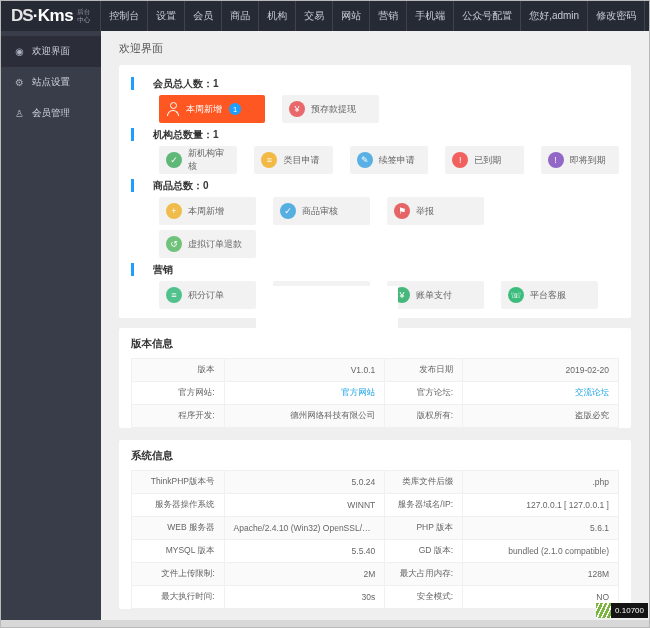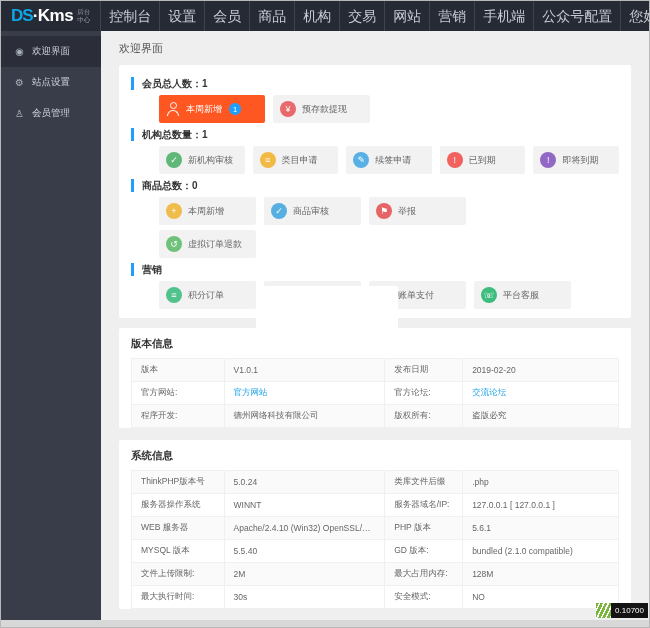--- a/index.html
+++ b/index.html
@@ -4,64 +4,64 @@
 <style>
   * { margin:0; padding:0; box-sizing:border-box; }
   body { font-family:"Liberation Sans","DejaVu Sans",sans-serif; background:#fff; }
   .window { position:relative; width:650px; height:628px; border:1px solid #b9b9b9;
             background:#EFEFEF; overflow:hidden; }
 
   
   .topbar { position:absolute; top:0; left:0; right:0; height:30px; background:#262A35;
             display:flex; align-items:center; padding:0 10px; overflow:hidden; z-index:4; }
   .logo { display:flex; align-items:center; flex:none; }
-  .logo-ds { color:#0ea5e9; font-weight:bold; font-size:17px; letter-spacing:-1px; }
+  .logo-ds { color:#e5e5e5; font-weight:bold; font-size:17px; letter-spacing:-1px; }
   .logo-kms { color:#fff; font-weight:bold; font-size:17px; letter-spacing:-0.5px;text-align:right; }
   .logo-sub { margin-left:4px; color:#9a9da8; font-size:6.5px; line-height:1.25; }
   .topnav { display:flex; margin-left:10px; }
-  .nav-item { color:#C8CBD4; font-size:14px; padding:0 8px; line-height:30px;
+  .nav-item { color:#C8CBD4; font-size:10px; padding:0 8px; line-height:30px;
               border-left:1px solid rgba(255,255,255,.12); white-space:nowrap; cursor:pointer; }
   .usernav { display:flex; margin-left:auto; margin-right:-16px; }
 
   
   .sidebar { position:absolute; top:30px; left:0; bottom:7px; width:100px;
              background:#393D49; padding-top:5px; z-index:3; }
   .side-item { display:flex; align-items:center; gap:7px; padding:9px 13px;
                color:#CFD3DE; font-size:9.5px; cursor:pointer; }
   .side-item.active { background:#2B2E38; }
   .side-icon { font-size:10px; color:#A9AEBC; width:11px; text-align:center; }
 
   
   .main { position:absolute; top:30px; left:100px; right:0; bottom:7px;
           padding:8px 18px 0 18px; overflow:hidden; }
   .page-title { font-size:11px; color:#555; margin:2px 0 9px; }
   .panel { background:#fff; border-radius:2px; margin-bottom:10px; }
   #stats-panel { padding:8px 12px 4px; }
   .sec-title { font-size:10px; font-weight:bold; color:#333; border-left:3px solid #1E9FFF;
-               padding-left:8px; line-height:13px; margin:4px 0 5px; }
-  .btn-row { display:flex; gap:8px; margin-bottom:5px;padding-left:28px; }
+               padding-left:19px; line-height:13px; margin:4px 0 5px; }
+  .btn-row { display:flex; gap:17px; margin-bottom:5px;padding-left:28px; }
   .stat-btn { width:97px; height:28px; background:#F2F2F2; border-radius:2px; display:flex;
               align-items:center; padding:0 7px; gap:6px; font-size:9px; color:#666; cursor:pointer; }
   .stat-btn.active { background:#FF5722; color:#fff; width:106px; }
   .circle-icon { width:16px; height:16px; border-radius:50%; color:#fff; display:flex;
                  align-items:center; justify-content:center; font-size:9px; flex:none; line-height:1; }
   .person-icon { width:14px; height:14px; position:relative; flex:none; }
   .person-icon::before { content:""; position:absolute; top:0; left:4px; width:5px; height:5px;
                          border:1.3px solid #fff; border-radius:50%; }
   .person-icon::after { content:""; position:absolute; bottom:0; left:1px; width:10px; height:5px;
                         border:1.3px solid #fff; border-bottom:none; border-radius:6px 6px 0 0; }
   .badge { min-width:12px; height:12px; border-radius:7px; background:#1E9FFF; color:#fff;
            font-size:7.5px; display:flex; align-items:center; justify-content:center;
            padding:0 3px; margin-left:1px; }
 
   .panel-h { font-size:10.5px; font-weight:bold; color:#333; padding:9px 12px 7px; }
   .info-table { width:calc(100% - 24px); margin:0 12px 12px; border-collapse:collapse;
                 font-size:8.5px; color:#666; border:1px solid #F0F0F0; table-layout:fixed; }
   .info-table td { padding:5px 9px; border:1px solid #F0F0F0; overflow:hidden;
-                   white-space:nowrap; text-overflow:ellipsis; }
+                   white-space:nowrap; text-overflow:ellipsis;text-align:right; }
   .info-table tr:nth-child(odd) td { background:#FAFAFA; }
   .cell-link { color:#1CA4E8; cursor:pointer; }
 
   
   .popup-overlay { position:absolute; left:255px; top:285px; width:142px; height:56px;
                    background:#fff; z-index:5; }
   .trace { position:absolute; right:1px; bottom:9px; display:flex; align-items:center; z-index:6; }
   .trace-icon { width:15px; height:15px; flex:none; background:#7CB53E; cursor:pointer;
     background-image:repeating-linear-gradient(115deg, rgba(255,255,255,0) 0 2.5px, #fff 2.5px 4px); }
   .trace-label { background:#141414; color:#fff; font-size:8px; padding:0 4px; height:15px;

